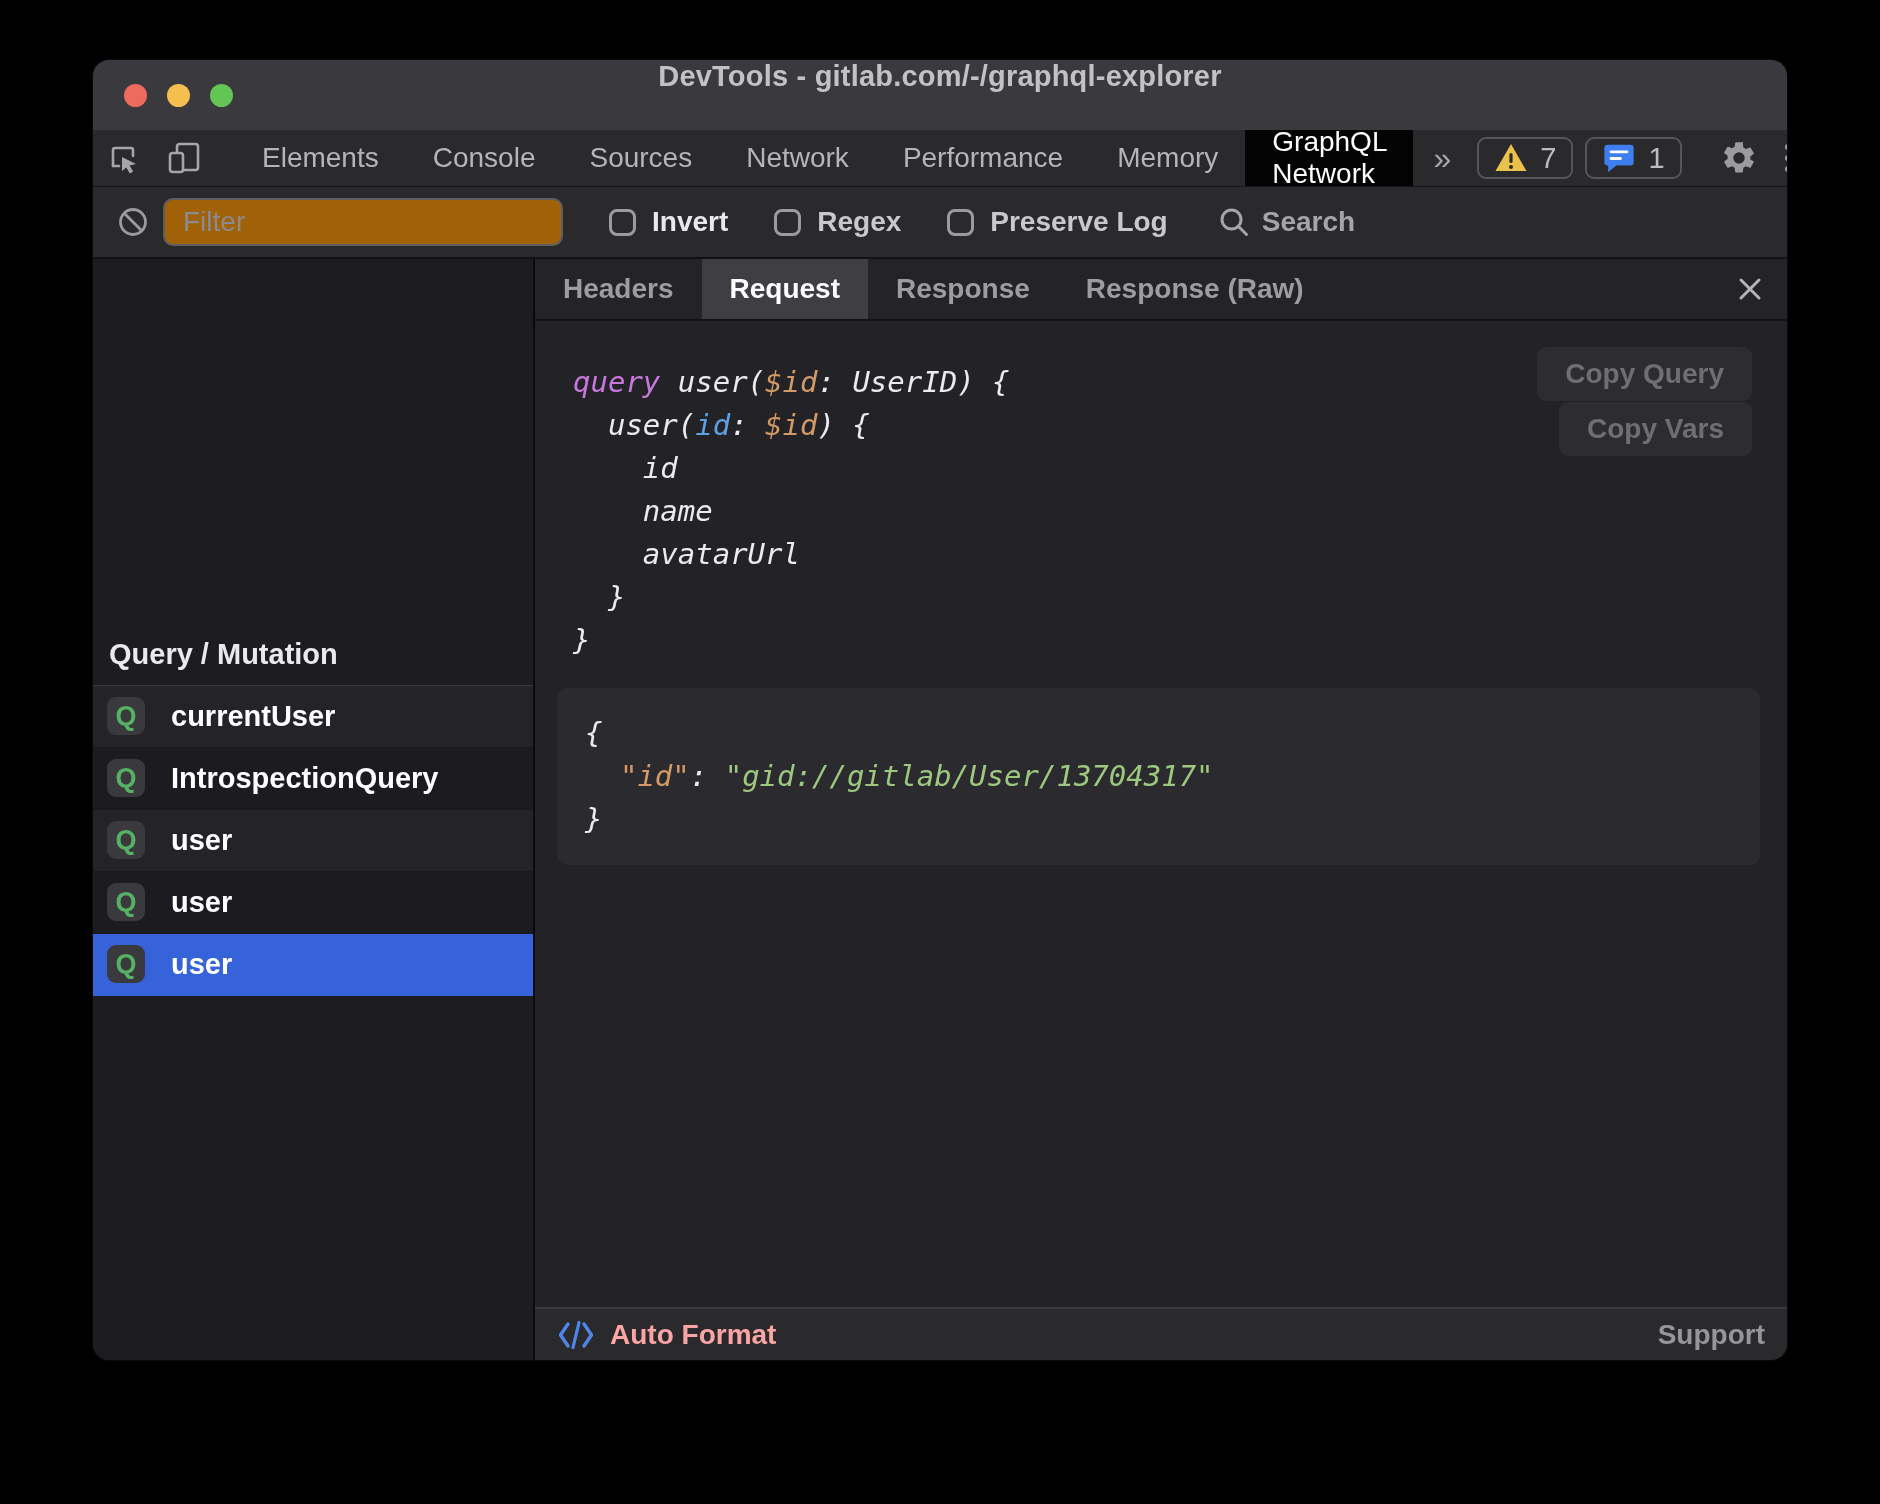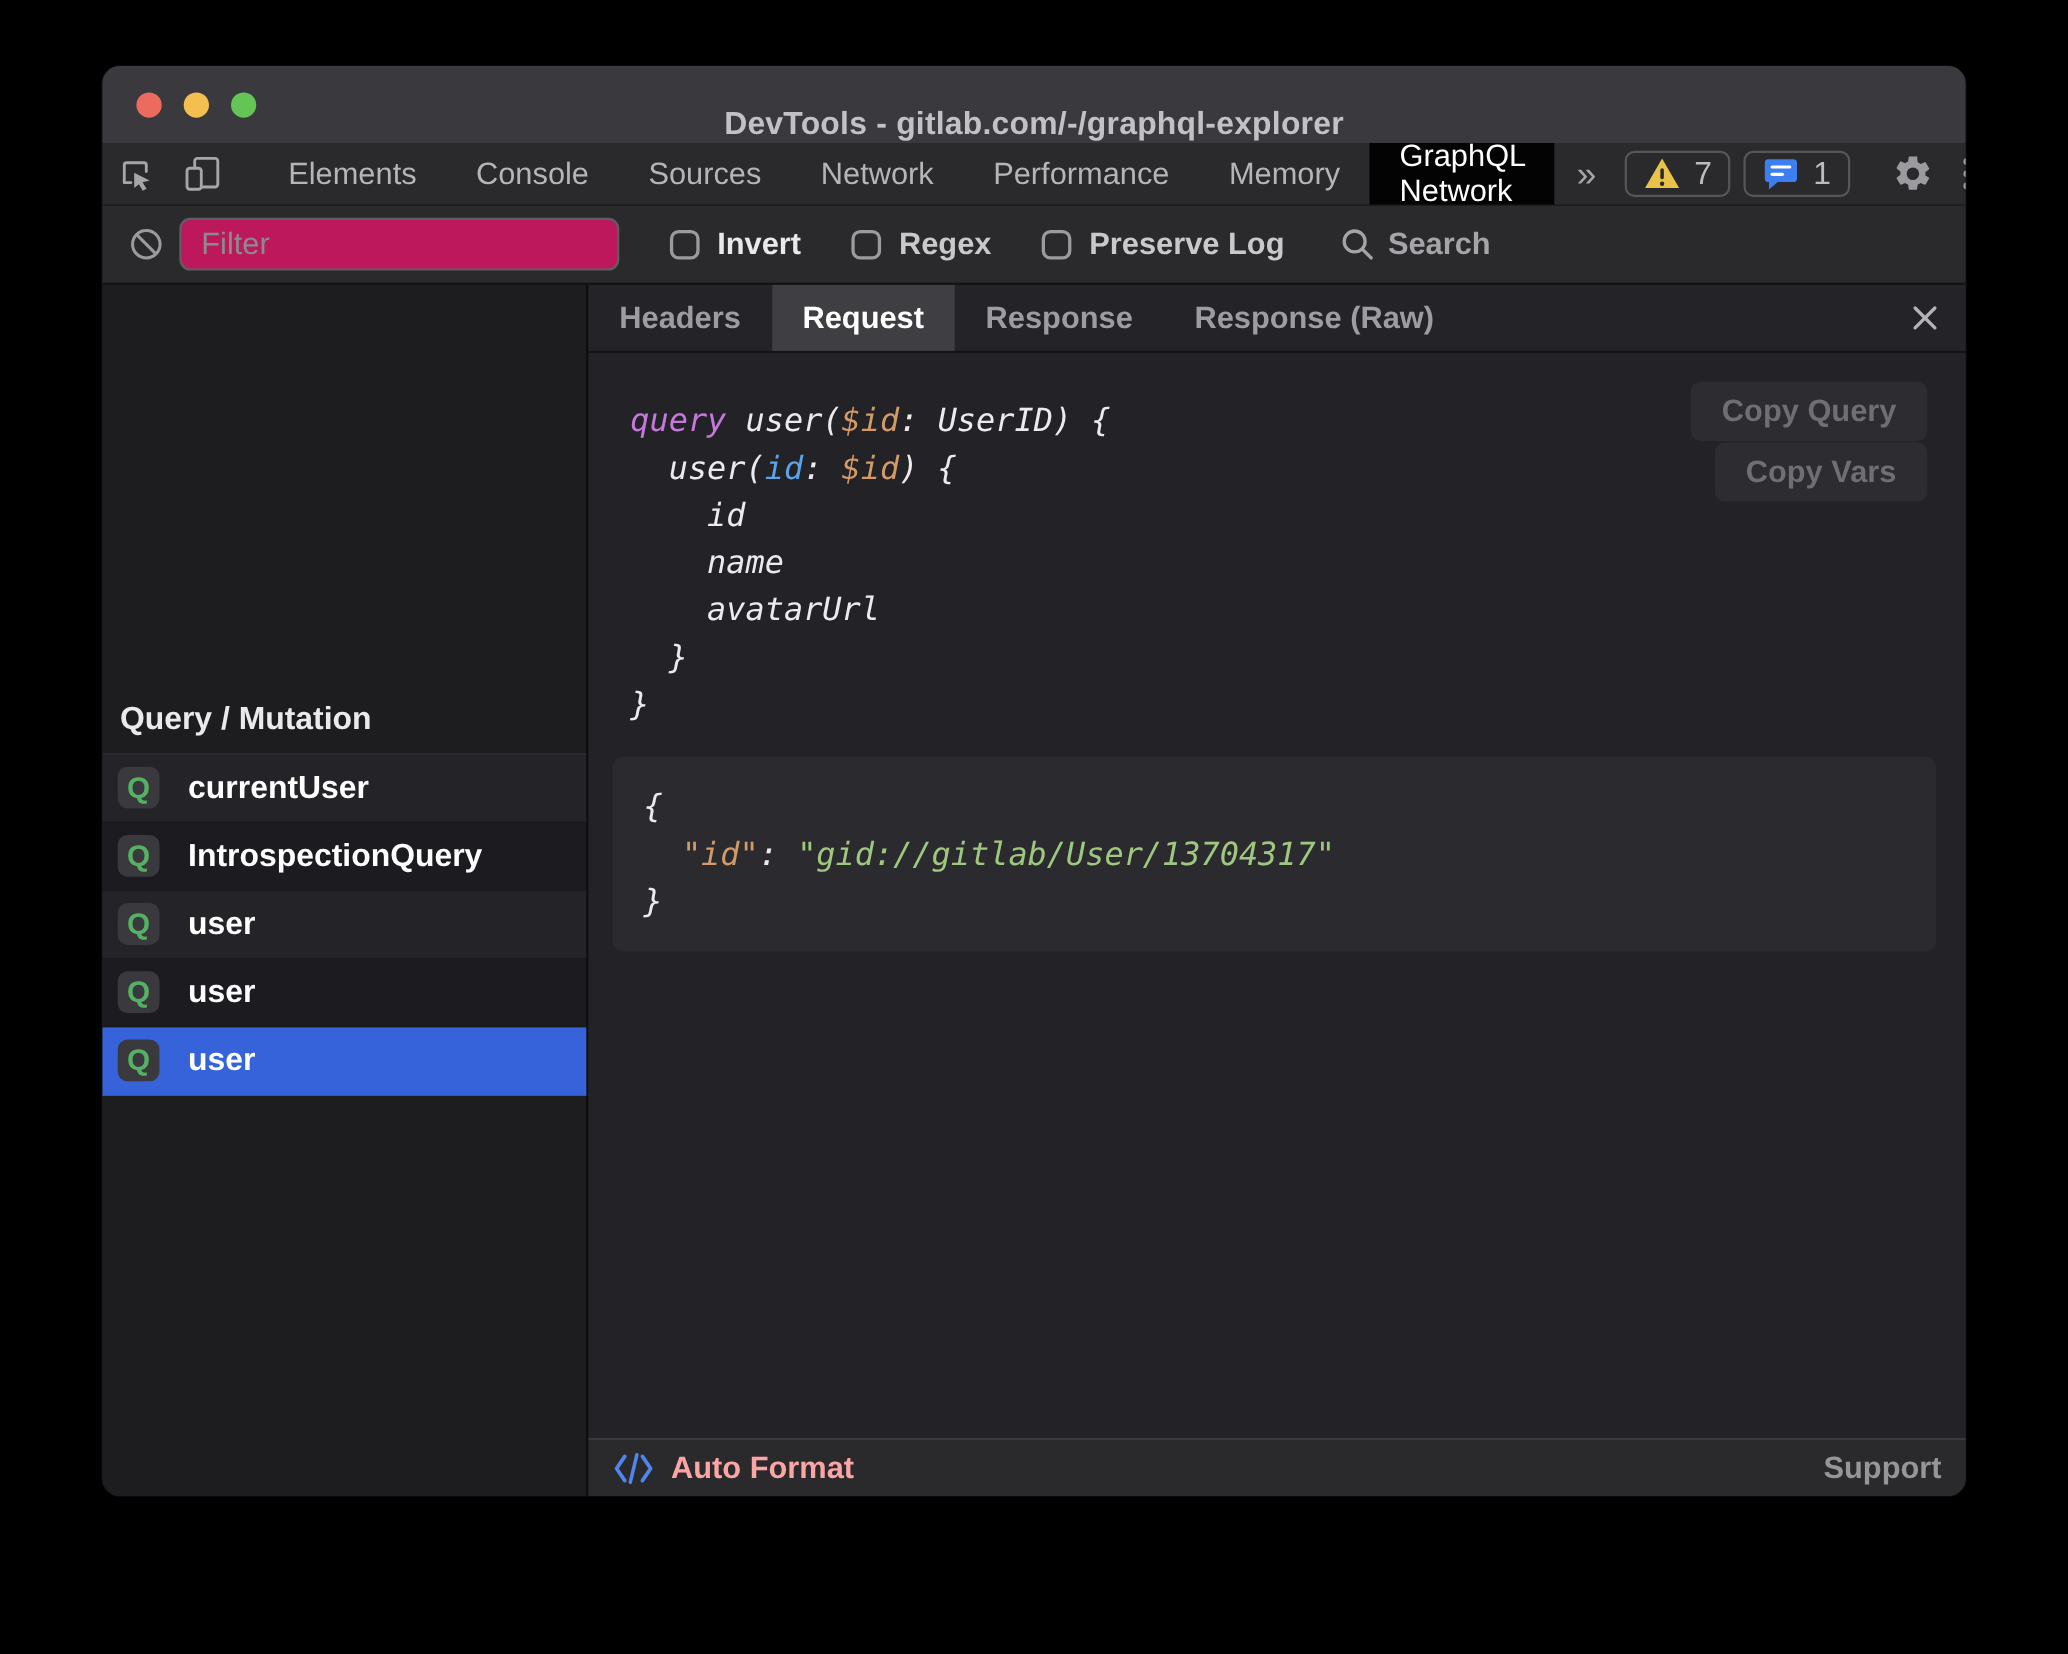--- a/index.html
+++ b/index.html
@@ -9,21 +9,21 @@
     font-family:"Liberation Sans", sans-serif;
   }
   .window {
     position:absolute; left:93px; top:60px; width:1694px; height:1300px;
     border-radius:16px; overflow:hidden; background:#1d1c1f;
     display:flex; flex-direction:column;
     box-shadow:0 0 0 1px #0a0a0c;
   }
   
   .titlebar { height:70px; flex:0 0 auto; background:#3a393e; position:relative;
-    display:flex; align-items:flex-end; justify-content:center; }
+    display:flex; align-items:flex-start; justify-content:center; }
   .lights { position:absolute; left:31px; top:0; height:100%; display:flex; align-items:center; gap:20px; }
   .light { width:23px; height:23px; border-radius:50%; }
   .light.red { background:#ed6a5e; } .light.yellow { background:#f5bf4f; } .light.green { background:#62c554; }
   .wintitle { font-size:29px; font-weight:bold; color:#c2c2c6; letter-spacing:.2px; }
   
   .tabbar { height:57px; flex:0 0 auto; background:#2a292c; display:flex; align-items:stretch;
     border-bottom:1px solid #161519; }
   .iconbtn { display:flex; align-items:center; justify-content:center; padding:0 12px; }
   .tabbar-sep { width:2px; background:#49484c; margin:12px 10px; }
   .tabs { display:flex; align-items:stretch; }
@@ -31,21 +31,21 @@
   .tab.active { background:#030303; color:#ffffff; }
   .overflow { display:flex; align-items:center; padding:0 20px; font-size:32px; color:#a6a6aa; }
   .tabbar-spacer { flex:1; }
   .badgebox { display:flex; align-items:center; gap:12px; border:2px solid #56565a; border-radius:9px;
     height:42px; padding:0 15px; margin:auto 6px; color:#bcbcc0; font-size:29px; }
   .gear-dots { display:flex; align-items:center; }
   
   .filterbar { height:72px; flex:0 0 auto; background:#2a292c; display:flex; align-items:center;
     border-bottom:2px solid #121115; padding:0 14px; }
   .filterbar .block { margin:0 14px 0 10px; display:flex; }
-  .filter-input { width:400px; height:48px; background:#be185d; border:2px solid #5e5e62; border-radius:10px;
+  .filter-input { width:400px; height:48px; background:#a16207; border:2px solid #5e5e62; border-radius:10px;
     color:#dcdcde; padding:0 18px; font-size:28px; font-family:"Liberation Sans",sans-serif; outline:none; }
   .filter-input::placeholder { color:#8b8b8f; }
   .cbrow { display:flex; align-items:center; }
   .cbgroup { display:flex; align-items:center; margin-left:46px; }
   .cbox { width:27px; height:27px; border:3px solid #9b9b9f; border-radius:8px; background:transparent; }
   .cblabel { margin-left:16px; font-size:28px; font-weight:bold; color:#c9c9cb; }
   .cbgroup:first-child .cblabel { color:#e9e9eb; }
   .searchgroup { display:flex; align-items:center; margin-left:50px; gap:12px; }
   .searchlabel { font-size:28px; font-weight:bold; color:#a5a5a9; }
   

